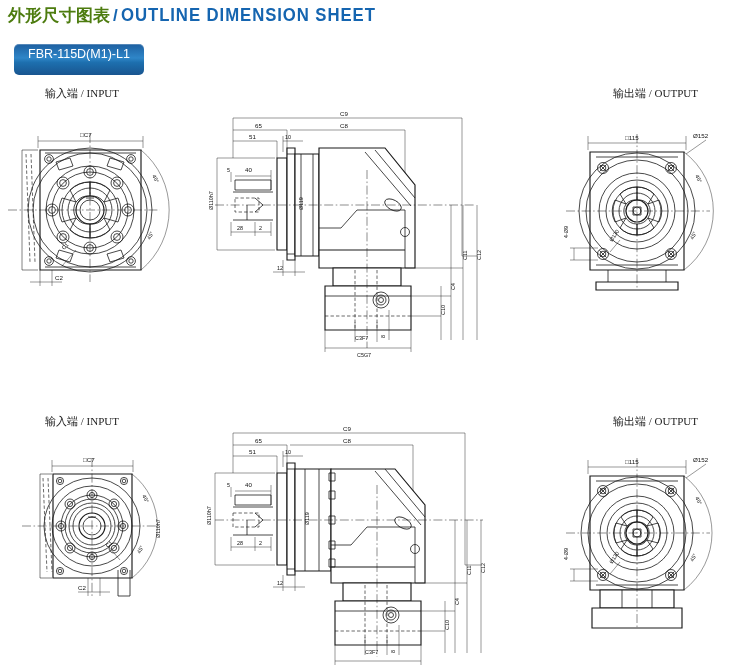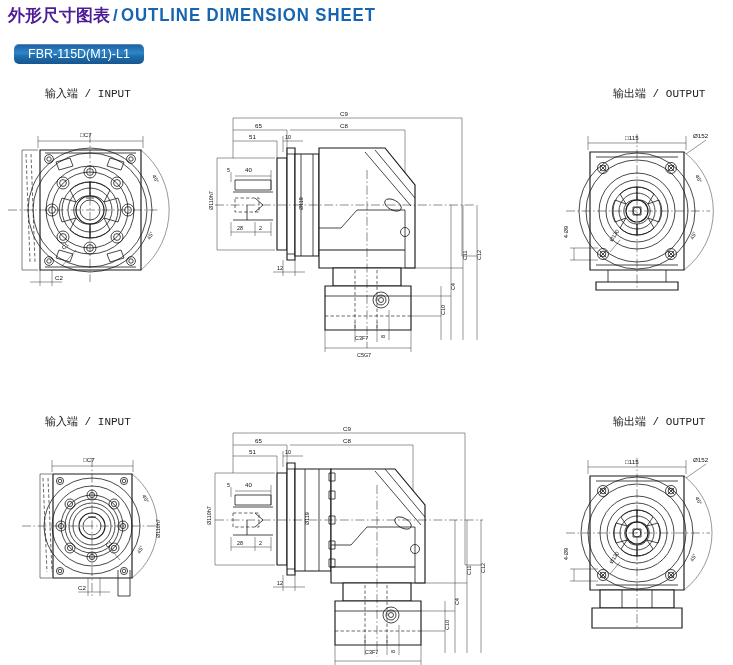--- a/index.html
+++ b/index.html
@@ -6,42 +6,42 @@
   body{
     width:733px;height:665px;background:#ffffff;
     font-family:"Liberation Sans",sans-serif;
     color:#1a1a1a;overflow:hidden;position:relative;
   }
   .page{position:relative;width:733px;height:665px;}
 
   
   .header{position:absolute;left:8px;top:4px;white-space:nowrap;}
   .header .cn{
-    font-size:17px;font-weight:bold;color:#4c1d95;letter-spacing:0px;
+    font-size:17px;font-weight:bold;color:#4d7c0f;letter-spacing:0px;
     font-family:"DejaVu Sans",sans-serif;
   }
   .header .sep{font-size:17px;font-weight:bold;color:#1565b0;padding:0 3px;}
   .header .en{
     font-size:18px;font-weight:bold;color:#1565b0;letter-spacing:1.0px;
     font-family:"Liberation Sans Narrow","Liberation Sans",sans-serif;
     transform:scaleX(.93);display:inline-block;transform-origin:left center;
   }
 
   
   .badge{
-    position:absolute;height:20px;line-height:21px;padding:0 14px;
+    position:absolute;height:31px;line-height:21px;padding:0 14px;
     border-radius:5px;color:#ffffff;font-size:12.5px;white-space:nowrap;
     background:linear-gradient(180deg,#1d5fa0 0%,#2f86c8 45%,#1d6fae 60%,#19558f 100%);
     box-shadow:inset 0 1px 0 rgba(255,255,255,.25);
   }
 
   
   .caption{
     position:absolute;font-size:11px;color:#222;white-space:nowrap;
-    font-family:Liberation Mono, monospace;
+    font-family:Liberation Serif, serif;
   }
 
   
   .view{position:absolute;}
   .view svg{display:block;overflow:visible;}
 
   svg .ln{stroke:#1a1a1a;stroke-width:.8;fill:none;}
   svg .lnT{stroke:#1a1a1a;stroke-width:.55;fill:none;}
   svg .lnH{stroke:#1a1a1a;stroke-width:1.15;fill:none;}
   svg .dim{stroke:#1a1a1a;stroke-width:.45;fill:none;}

